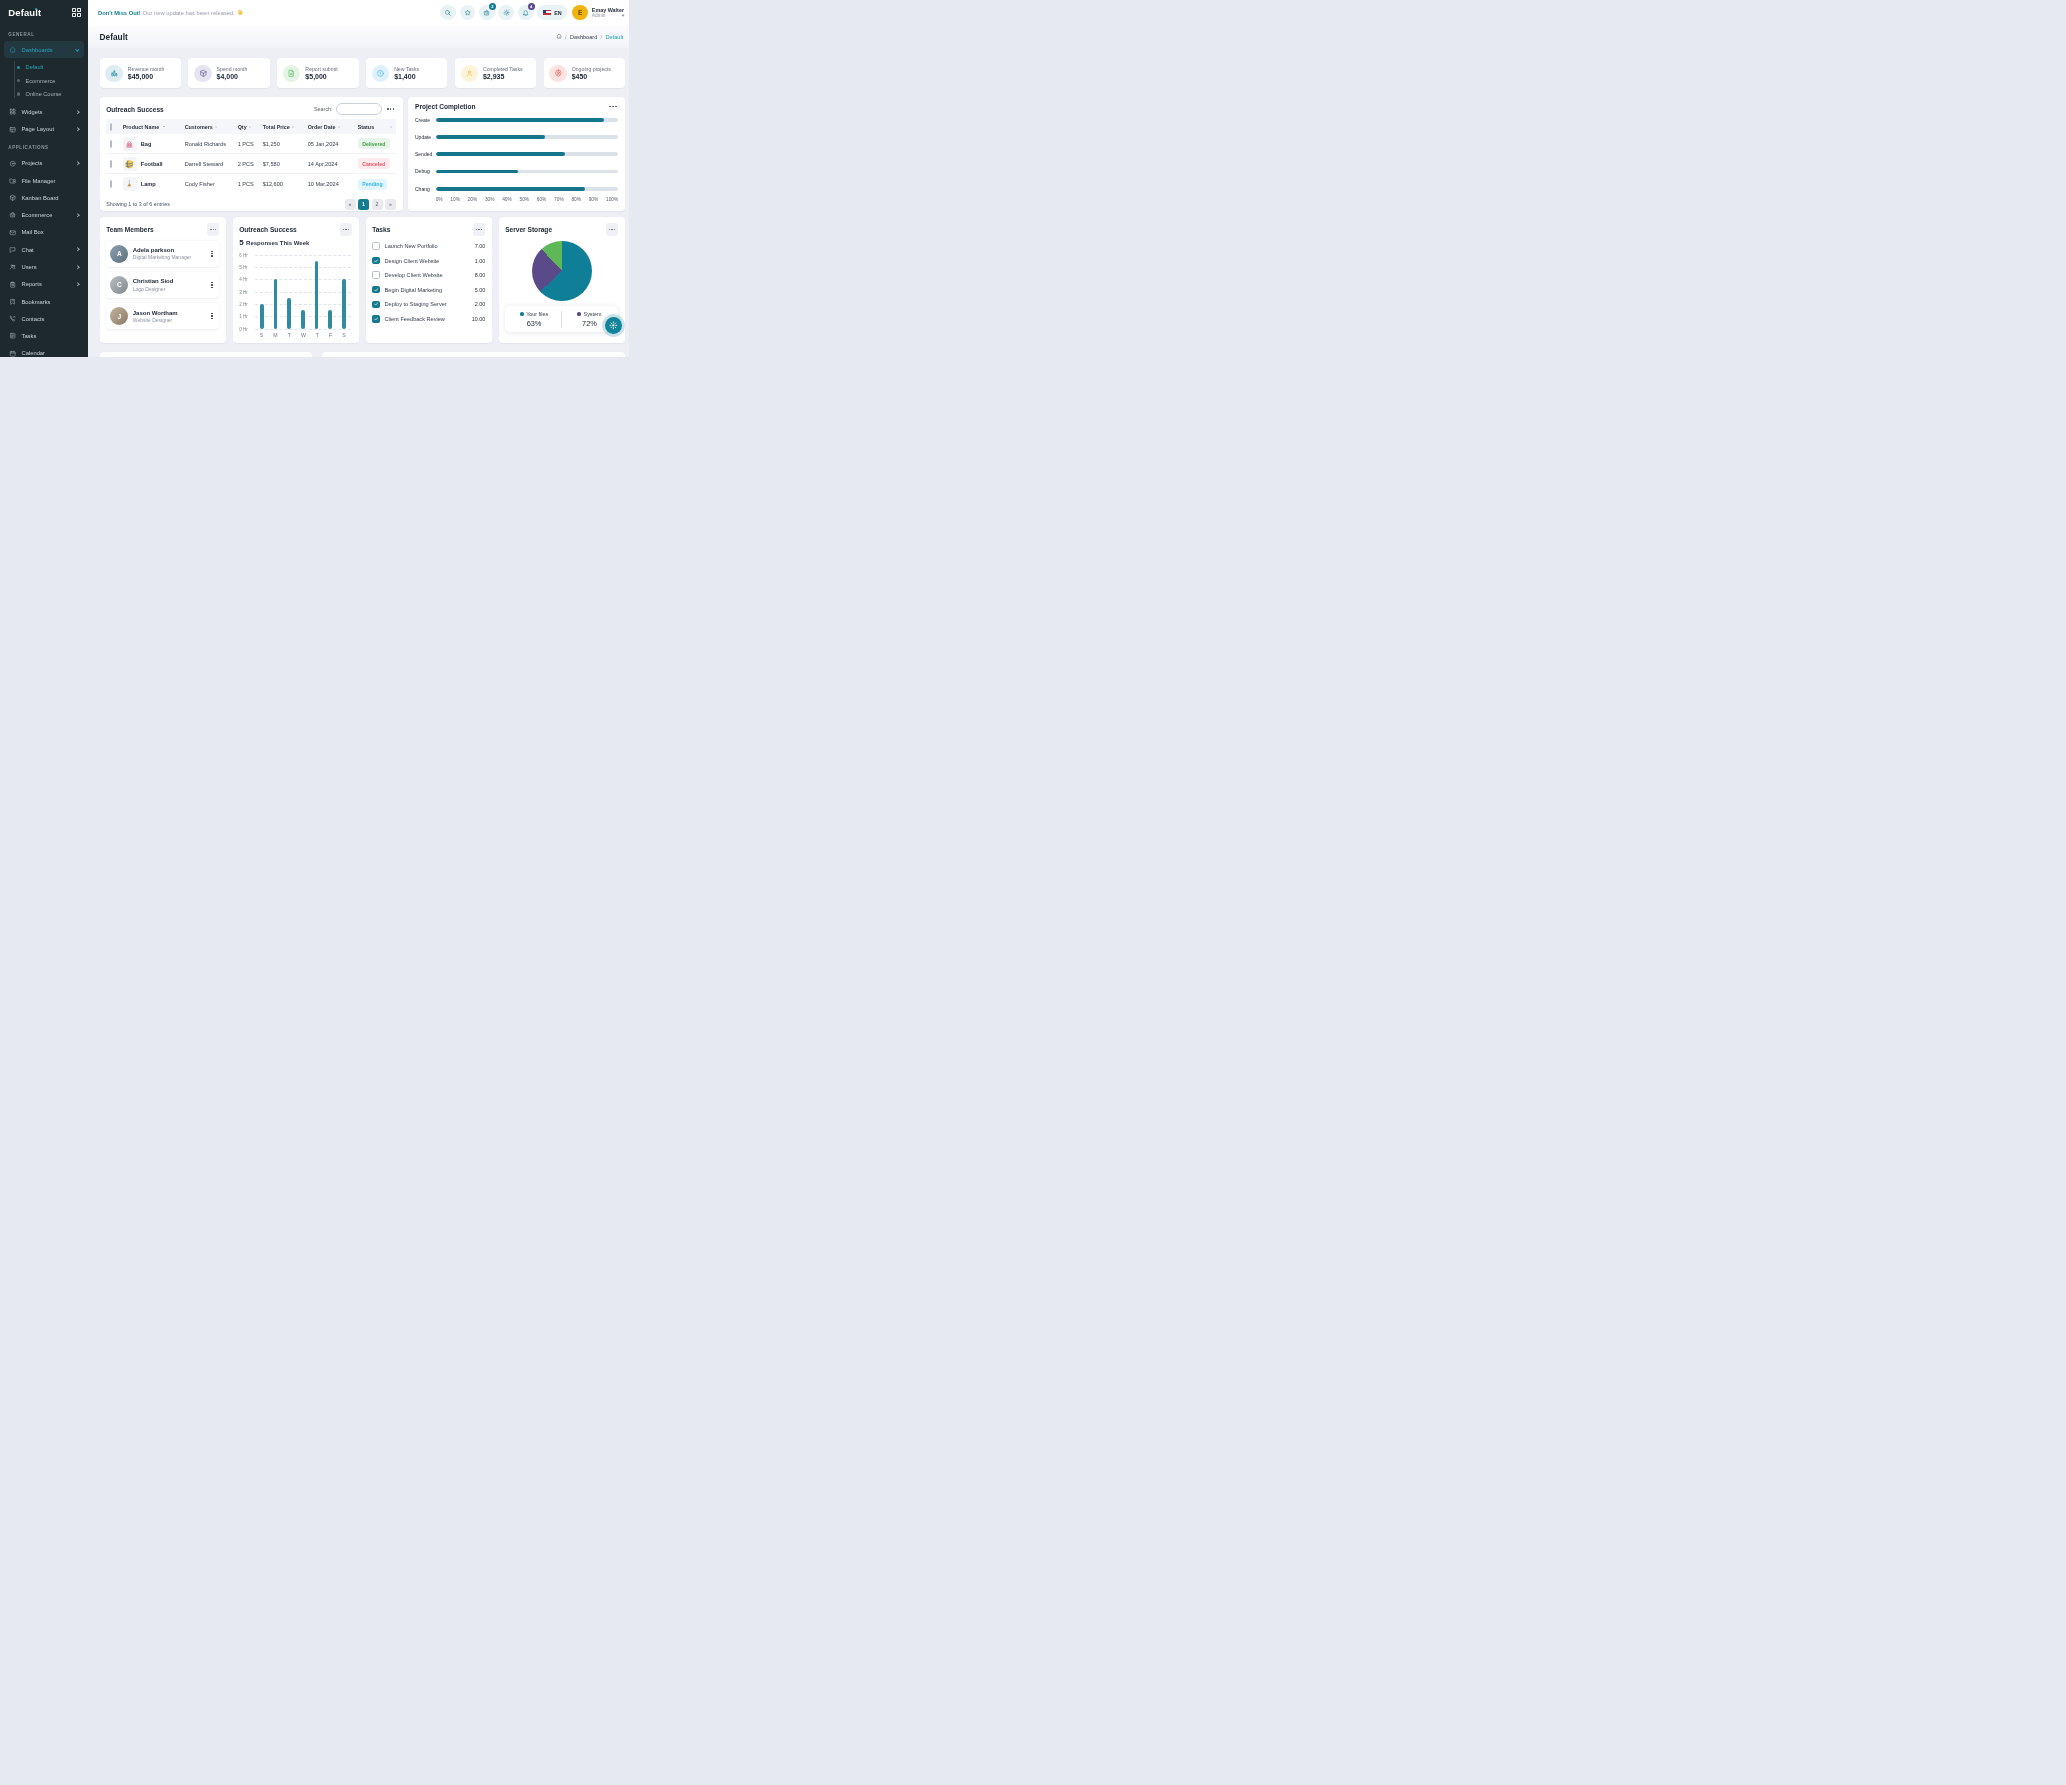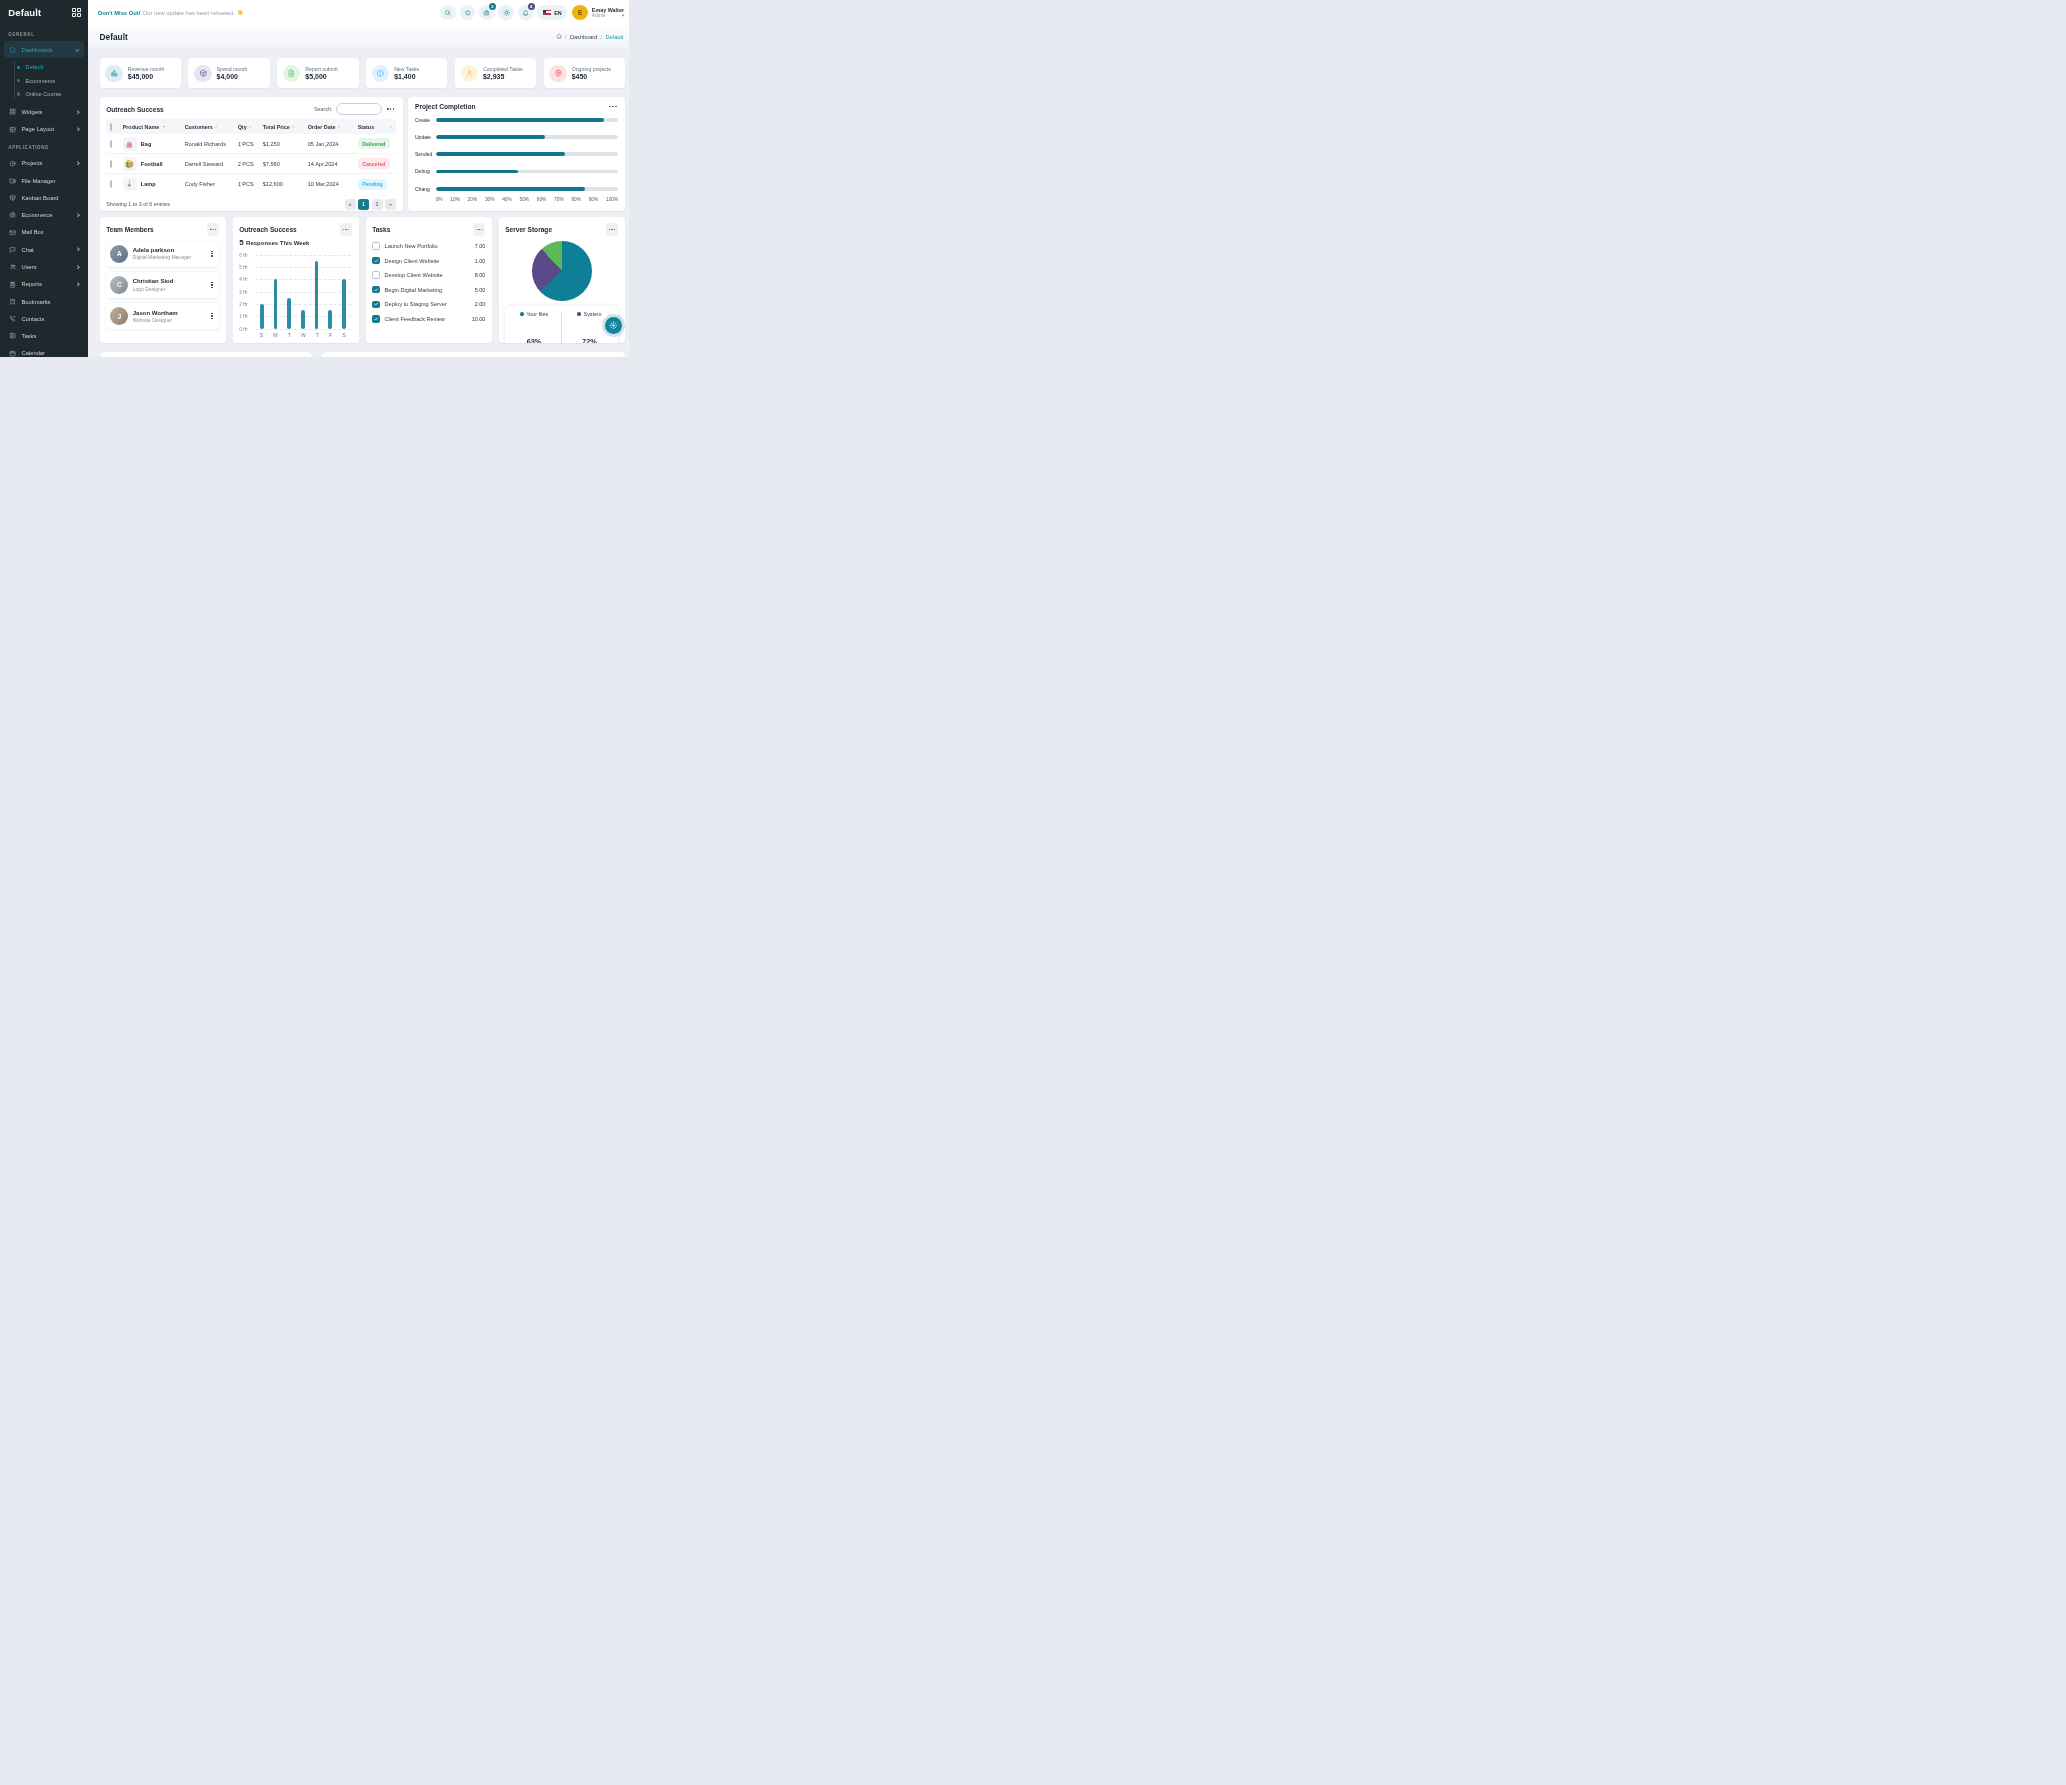--- a/index.html
+++ b/index.html
@@ -145,21 +145,21 @@
   .tcb svg { width:4.5px; height:3.7px; }
   .task-label { font-size:5.6px; color:#39424e; }
   .task-val { margin-left:auto; font-size:5.4px; color:#2b333f; }
 
   .pie { width:60px; height:60px; border-radius:50%; margin:5px auto 0; }
   .ss-legend { margin-top:5.8px; background:#fff; border-radius:5px; box-shadow:0 0.8px 5px rgba(20,30,60,.10); display:flex; padding:4.5px 1.7px; }
   .ss-col { flex:1; text-align:center; }
   .ss-col + .ss-col { border-left:0.4px solid #d8dce3; }
   .ss-lr { font-size:5.4px; color:#39424e; display:flex; align-items:center; justify-content:center; gap:2.5px; }
   .ss-dot { width:3.7px; height:3.7px; border-radius:50%; }
-  .ss-pct { font-size:7.4px; font-weight:700; color:#1d2733; margin-top:20px; }
+  .ss-pct { font-size:7.4px; font-weight:400; color:#1d2733; margin-top:2px; }
 
   
   .row4 { display:flex; gap:10.3px; }
   .b-card { background:#fff; border-radius:4.1px 4.1px 0 0; box-shadow:0 0.4px 1.2px rgba(24,38,63,.05); height:29px; padding:5.8px 6.6px 0; }
   .b-card.left { width:212px; flex-shrink:0; }
   .b-card.right { flex:1; }
 
   
   .fab { position:absolute; right:7px; bottom:23px; width:17px; height:17px; border-radius:50%; background:#13839b; display:flex; align-items:center; justify-content:center; box-shadow:0 0 0 2.9px rgba(19,131,155,.22); cursor:pointer; z-index:20; }
   .fab svg { width:8.7px; height:8.7px; }

